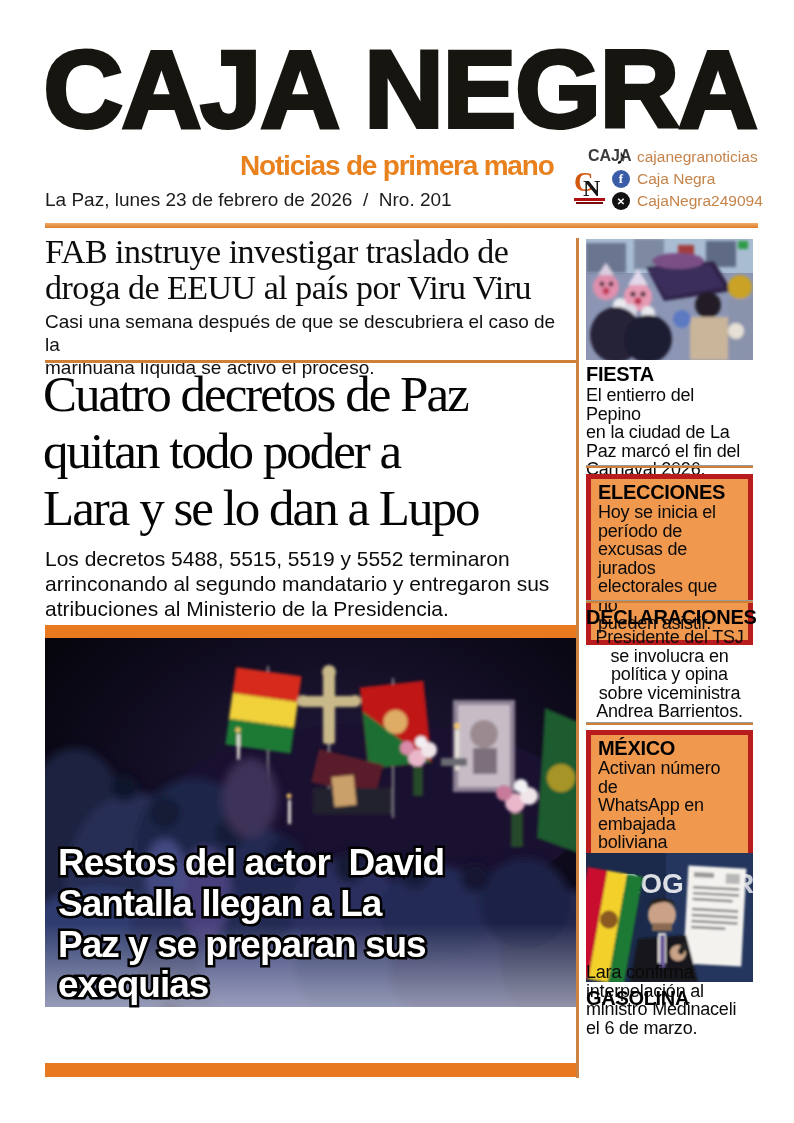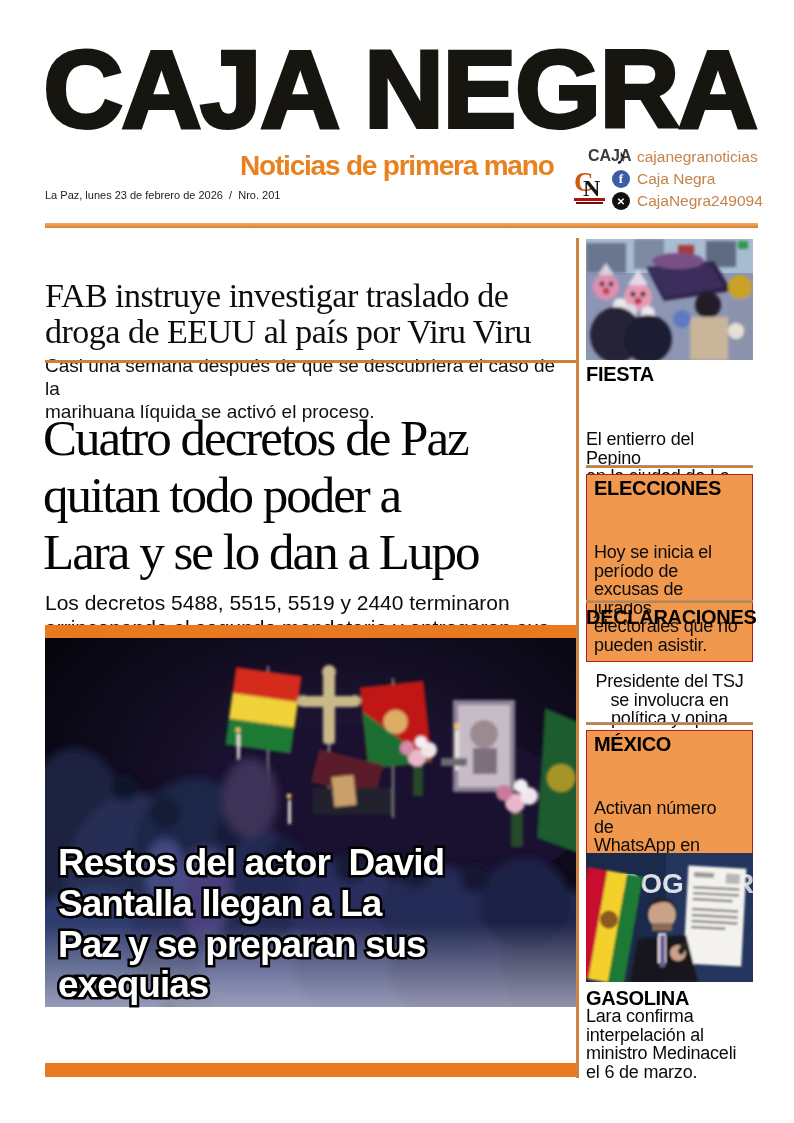--- a/index.html
+++ b/index.html
@@ -1,19 +1,19 @@
 <!DOCTYPE html>
 <html><head>
 <meta charset="utf-8">
 <style>
   html,body{margin:0;padding:0;background:#ffffff;}
   .page{position:relative;width:794px;height:1123px;background:#ffffff;overflow:hidden;
         font-family:"Liberation Sans",sans-serif;color:#111;padding-left:12px;}
   .abs{position:absolute;}
-  .pre{white-space:pre-wrap;margin-top:44px;}
+  .pre{white-space:pre-wrap;}
 
   
   .masthead-title{left:28px;top:34px;width:744px;text-align:center;
     font-family:"Liberation Sans",sans-serif;font-weight:900;font-size:110px;line-height:1.0;
     letter-spacing:-1px;color:#17150f;-webkit-text-stroke:4px #17150f;}
   .tagline{left:240px;top:150px;width:320px;font-weight:800;font-size:28px;letter-spacing:-1.2px;
     color:#e8811e;}
   .rrss{left:588px;top:147px;font-size:16px;font-weight:600;color:#3a3a3a;}
   .social-row{left:612px;height:22px;display:flex;align-items:center;gap:7px;}
   .social-label{font-size:15.5px;color:#c5834a;}
@@ -22,21 +22,21 @@
   .ic-tiktok{background:transparent;color:#111;font-size:21px;font-weight:700;}
   .ic-fb{background:#3b5da8;font-family:"Liberation Serif",serif;font-weight:700;font-size:13px;}
   .ic-x{background:#111;font-size:10px;font-weight:700;}
   .cn-logo{left:574px;top:169px;width:33px;height:37px;}
   .cn-c{position:absolute;left:0;top:0;font-family:"Liberation Serif",serif;font-weight:900;
     font-size:27px;color:#d2570f;line-height:1;}
   .cn-n{position:absolute;left:9px;top:7px;font-family:"Liberation Serif",serif;font-weight:900;
     font-size:24px;color:#161616;line-height:1;}
   .cn-bar1{position:absolute;left:0;top:29px;width:31px;height:3px;background:#b01010;}
   .cn-bar2{position:absolute;left:2px;top:33px;width:27px;height:2px;background:#7a0d0d;}
-  .dateline{left:45px;top:189px;font-size:11px;color:#1c1c1c;white-space:pre;}
+  .dateline{left:45px;top:189px;font-size:19px;color:#1c1c1c;white-space:pre;}
 
   
   .rule-top{left:45px;top:223px;width:713px;height:5px;background:linear-gradient(#f2aa6b,#db7f28);}
   .rule-mid{left:45px;top:360px;width:533px;height:3px;background:#d08034;}
   .v-divider{left:576px;top:238px;width:3px;height:840px;background:#cd8340;}
   .sb-divider{width:167px;height:3px;background:linear-gradient(to bottom,#9a9a9a 1px,#d08034 1px);}
 
   
   .headline-1{left:45px;top:234px;width:540px;font-family:"Liberation Serif",serif;font-weight:400;
     font-size:34px;line-height:1.05;letter-spacing:-0.5px;color:#0d0d0d;}
@@ -52,21 +52,21 @@
     -webkit-text-stroke:5px #000;paint-order:stroke fill;
     text-shadow:2px 2px 0 #000,-2px 2px 0 #000,2px -2px 0 #000,-2px -2px 0 #000;}
   .photo-caption{left:45px;top:1007px;width:533px;height:56px;background:#ffffff;
     font-size:20px;line-height:1.25;color:#0a0a0a;padding-top:3px;box-sizing:border-box;}
   .photo-botbar{left:45px;top:1063px;width:533px;height:14px;background:#e8791e;}
 
   
   .sb{left:586px;width:167px;}
   .sb-title{font-size:20px;font-weight:900;letter-spacing:-0.3px;color:#000000;line-height:1.05;}
   .sb-text{font-size:18px;line-height:1.03;letter-spacing:-0.2px;color:#0a0a0a;}
-  .sb-box{background:#f0984e;border:1px solid #b91c1c;box-sizing:border-box;
+  .sb-box{background:#f0984e;border:5px solid #b91c1c;box-sizing:border-box;
     padding:3px 12px 7px 7px;width:167px;}
   .sb-photo{overflow:hidden;background:#333;}
   svg{display:block;}
 </style>
 </head>
 <body>
 
 <div class="page">
 
   <div class="abs masthead-title">CAJA NEGRA</div>
@@ -98,21 +98,21 @@
 
   <div class="abs headline-1 pre">FAB instruye investigar traslado de
 droga de EEUU al país por Viru Viru</div>
   <div class="abs deck-1 pre">Casi una semana después de que se descubriera el caso de la
 marihuana líquida se activó el proceso.</div>
   <div class="abs rule-mid"></div>
 
   <div class="abs headline-2 pre">Cuatro decretos de Paz
 quitan todo poder a
 Lara y se lo dan a Lupo</div>
-  <div class="abs deck-2 pre">Los decretos 5488, 5515, 5519 y 2440 terminaron
+  <div class="abs deck-2 pre">Los decretos 5488, 5515, 5519 y 5552 terminaron
 arrinconando al segundo mandatario y entregaron sus
 atribuciones al Ministerio de la Presidencia.</div>
 
   <div class="abs photo-topbar"></div>
 
   <div class="abs main-photo">
     <svg width="533" height="369" viewBox="0 0 533 369">
       <defs>
         <radialGradient id="glow" cx="55%" cy="40%" r="70%">
           <stop offset="0%" stop-color="#241b3e"></stop>

